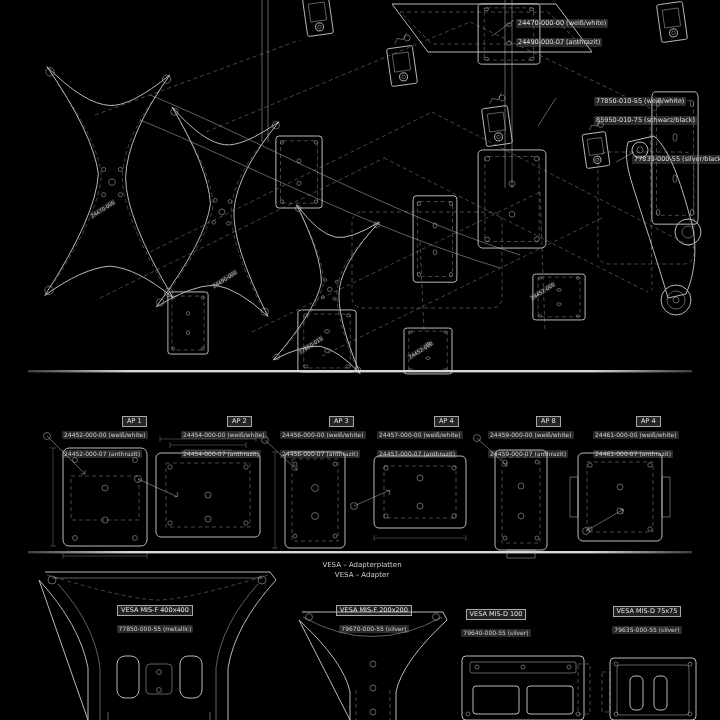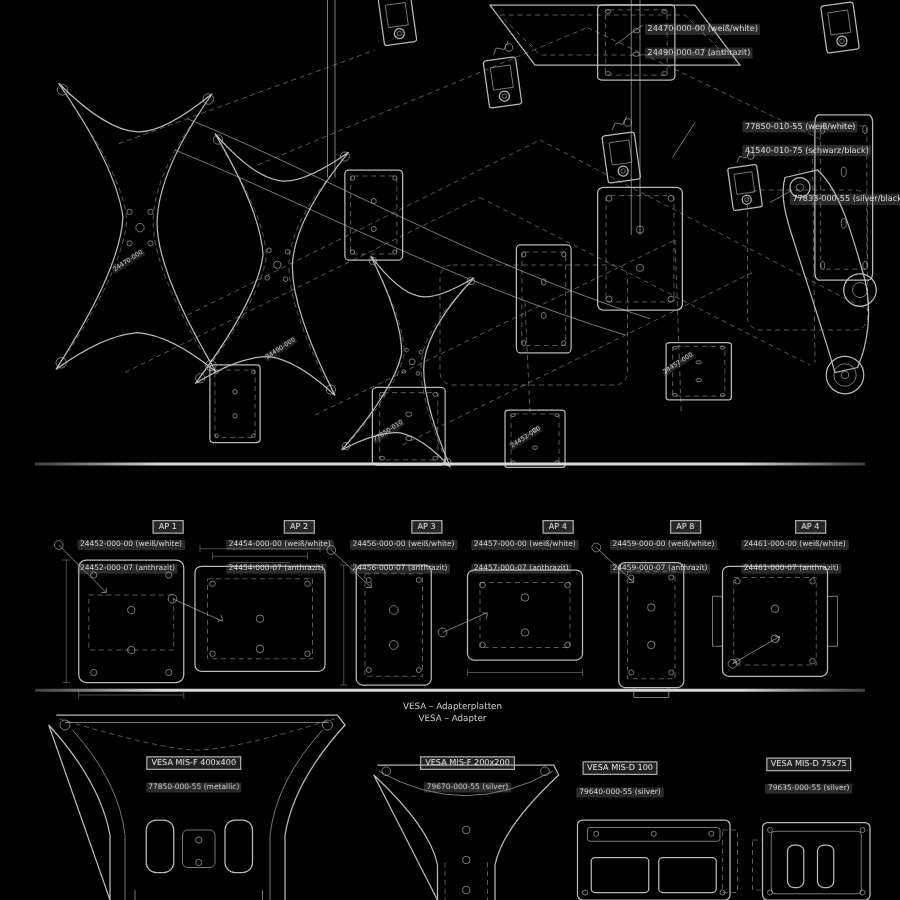--- a/index.html
+++ b/index.html
@@ -255,21 +255,21 @@
       </g>
     </g>
   </svg>
 
   <div class="txt" style="left:516px;top:10px;">
     <span class="chip">24470-000-00 (weiß/white)</span><br>
     <span class="chip">24490-000-07 (anthrazit)</span>
   </div>
   <div class="txt" style="left:558px;top:88px;margin-left:36px;">
     <span class="chip">77850-010-55 (weiß/white)</span><br>
-    <span class="chip">41540-010-75 (schwarz/black)</span>
+    <span class="chip">85950-010-75 (schwarz/black)</span>
   </div>
   <div class="txt" style="left:632px;top:146px;">
     <span class="chip">77833-000-55 (silver/black)</span>
   </div>
 
   <div class="dmark" style="left:88px;top:206px;">24470-000</div>
   <div class="dmark" style="left:210px;top:276px;">24490-000</div>
   <div class="dmark" style="left:296px;top:342px;">77850-010</div>
   <div class="dmark" style="left:406px;top:347px;">24452-000</div>
   <div class="dmark" style="left:528px;top:288px;">24457-000</div>

